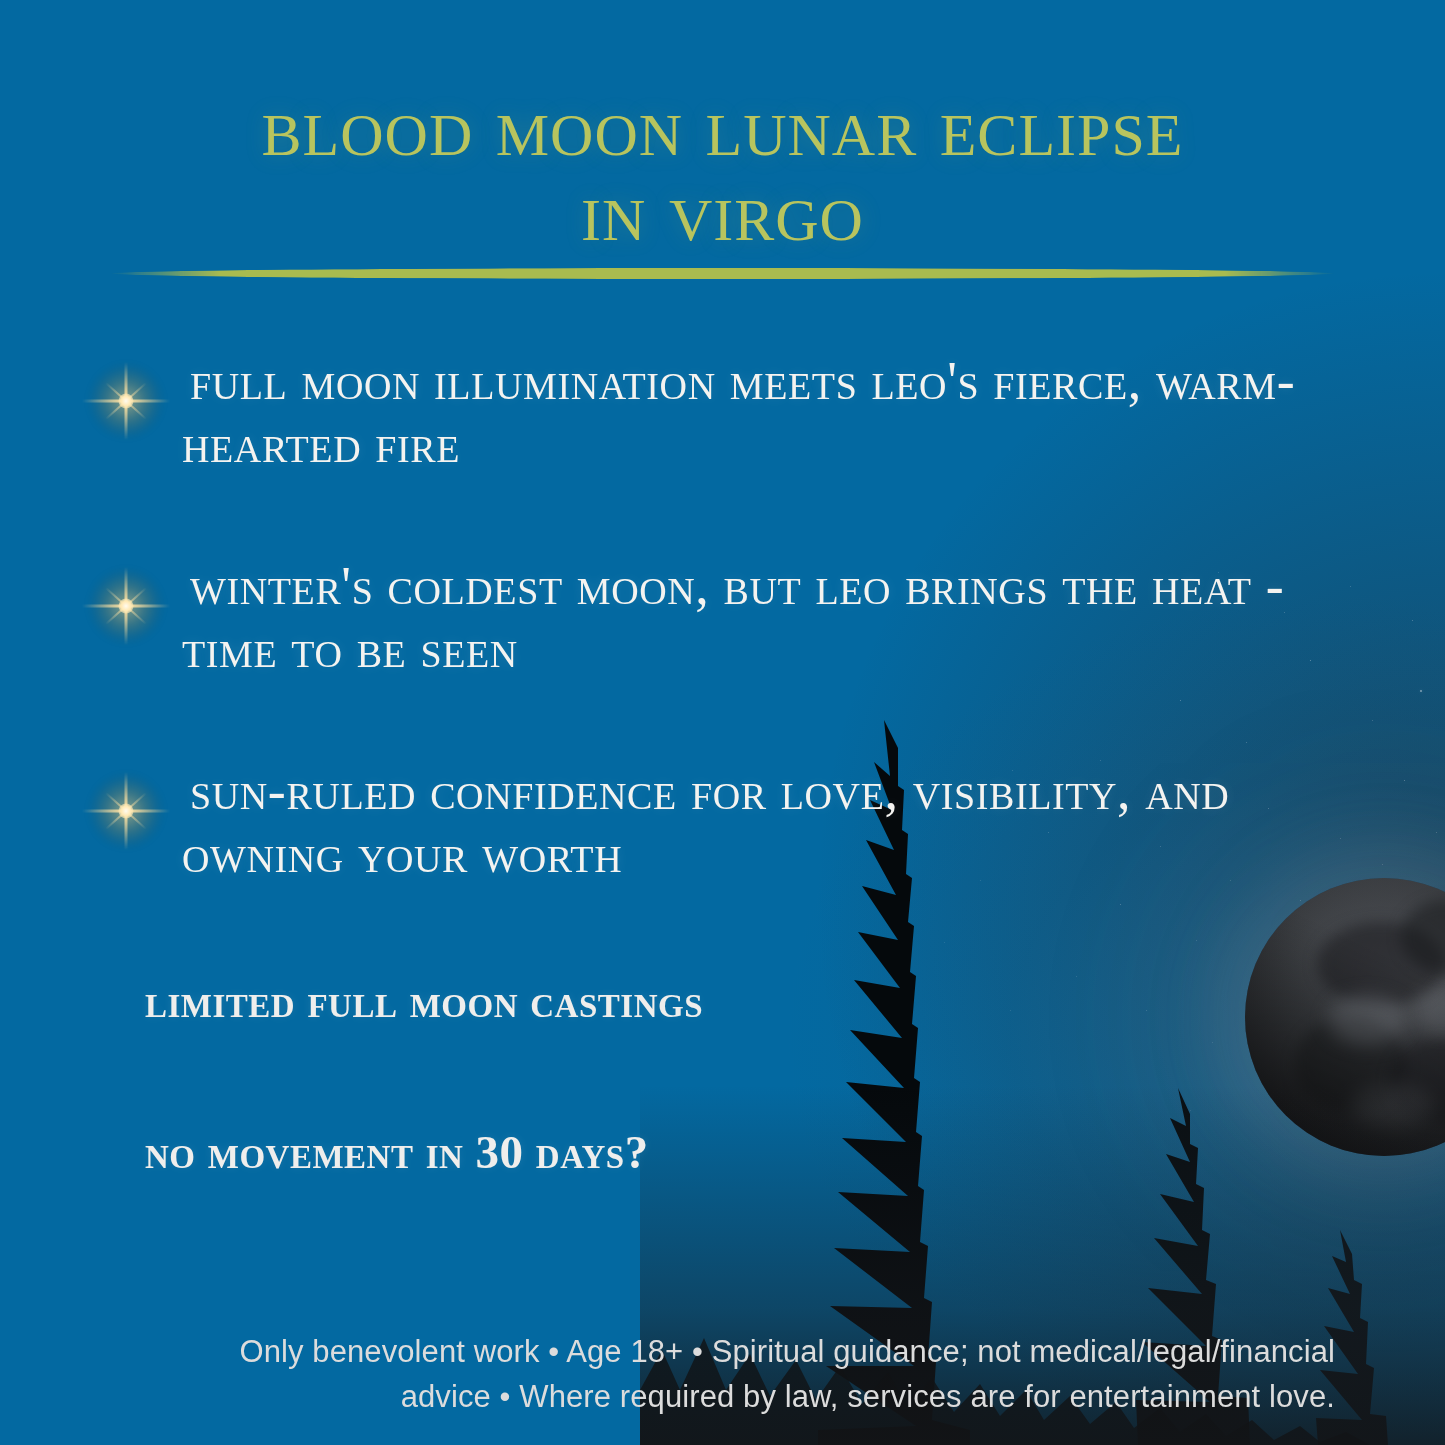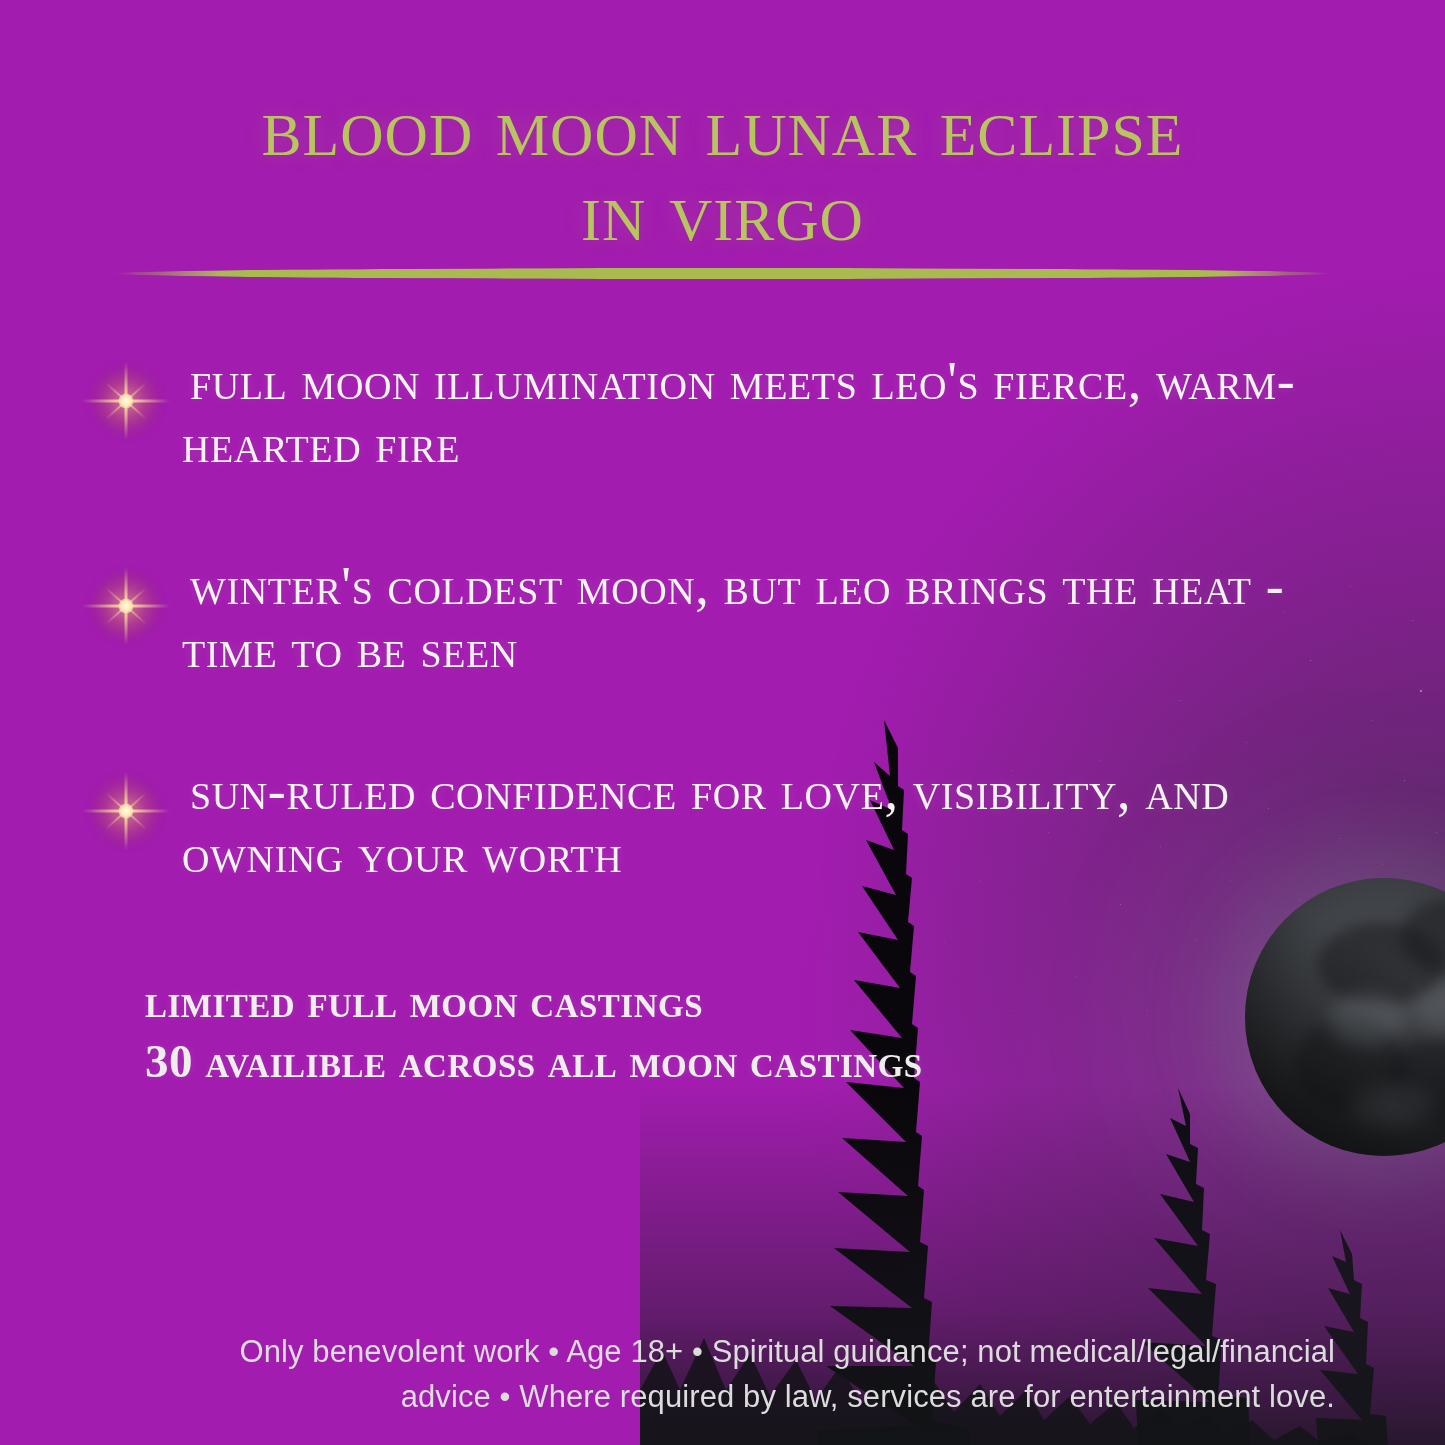--- a/index.html
+++ b/index.html
@@ -1,21 +1,21 @@
 <!DOCTYPE html>
 <html><head>
 <meta charset="utf-8">
 <style>
   html,body{margin:0;padding:0;background:#000;}
   body{width:1445px;height:1445px;overflow:hidden;}
 
   #poster{
     position:relative;
     width:1445px;height:1445px;
-    background:#a21caf;
+    background:#0369a1;
     overflow:hidden;
     font-family:"Liberation Serif", serif;
   }
 
   
   .sky-glow{
     position:absolute;inset:0;
     background:
       radial-gradient(ellipse 760px 620px at 1330px 1035px, rgba(150,158,168,0.16) 0%, rgba(70,76,84,0.08) 42%, rgba(0,0,0,0) 72%),
       radial-gradient(ellipse 900px 900px at 1445px 900px, rgba(40,44,50,0.55) 0%, rgba(0,0,0,0) 70%);
@@ -280,24 +280,24 @@
       <div class="btext">
         <span class="first">Sun-ruled confidence for love, visibility,</span>
         <span>and owning your worth</span>
       </div>
     </div>
 
   </div>
 
   <div class="info" id="info-castings">
     <span>Limited Full Moon castings</span>
-    <span>30 availible across all moon castings</span>
   </div>
 
   <div class="info" id="info-recast">
+    <span>No movement in 30 days?</span>
   </div>
 
   <div class="footer">
     <span>Only benevolent work • Age 18+ • Spiritual guidance; not medical/legal/financial</span>
     <span>advice • Where required by law, services are for entertainment love.</span>
   </div>
 
 </div>
 
 </body></html>

